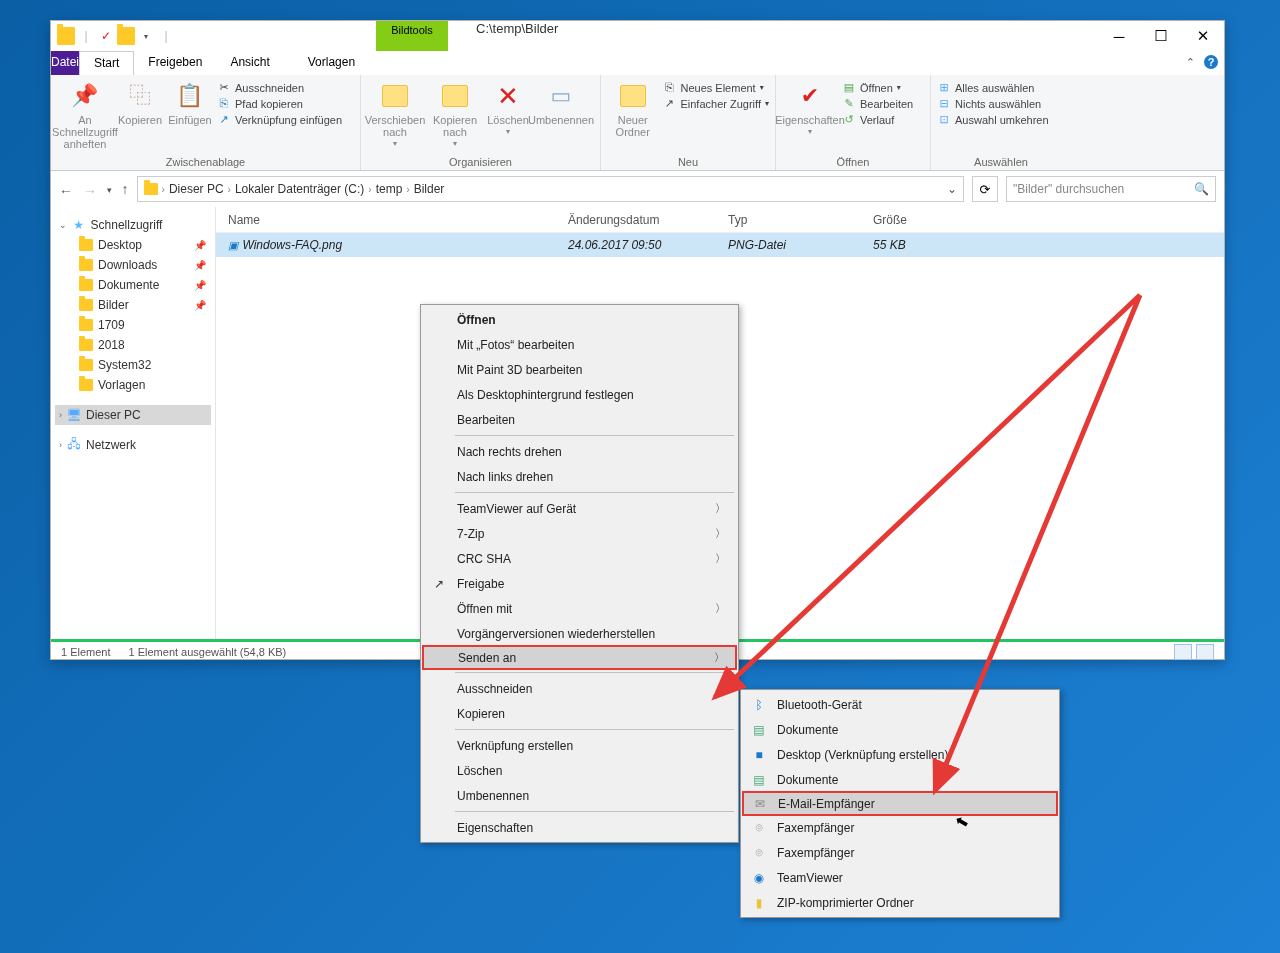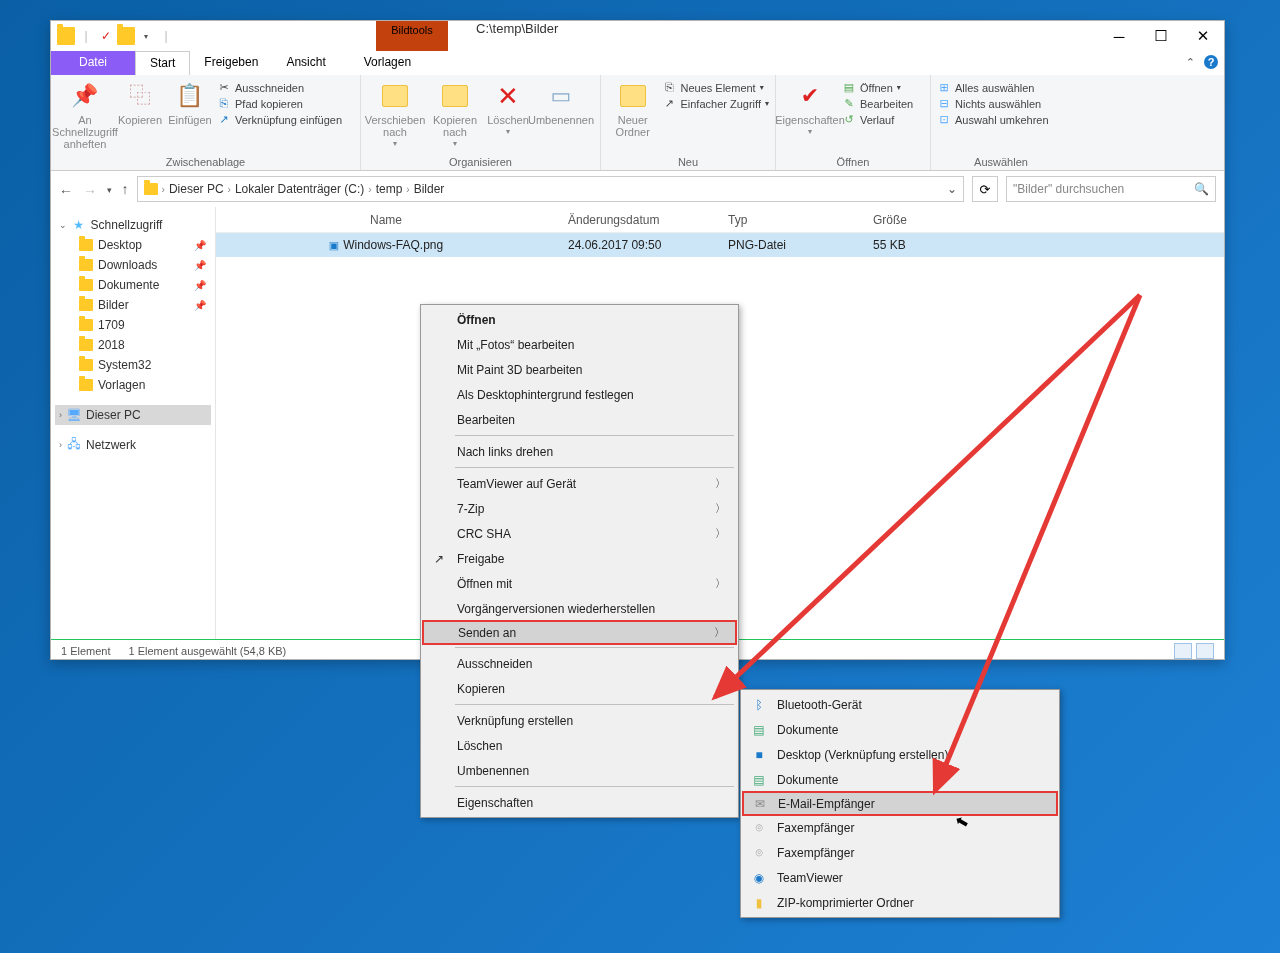--- a/index.html
+++ b/index.html
@@ -2,27 +2,27 @@
 <html><head>
 <meta charset="utf-8">
 <style>
   * { margin:0; padding:0; box-sizing:border-box; font-family:"Segoe UI",Arial,sans-serif; }
   body { background:linear-gradient(135deg,#0a5fa5 0%,#1d80d4 100%); width:1280px; height:953px; position:relative; overflow:hidden; }
   .explorer { position:absolute; left:50px; top:20px; width:1175px; height:640px; background:#fff; border:1px solid #b3b3b3; box-shadow:0 4px 12px rgba(0,0,0,.25); }
   .titlebar { height:30px; display:flex; align-items:center; position:relative; }
   .qat { display:flex; align-items:center; gap:2px; padding:0 6px; }
   .qat span { width:18px; height:18px; display:inline-flex; align-items:center; justify-content:center; font-size:12px; }
   .titlearea { position:absolute; left:335px; top:0; height:30px; display:flex; align-items:flex-start; }
-  .tool { position:absolute; top:0; left:325px; height:48px; width:72px; background:#c2410c; }
+  .tool { position:absolute; top:0; left:325px; height:48px; width:72px; background:#84cc16; }
   .tool .hdr { font-size:11px; text-align:center; padding:3px 0 0; }
   .title { font-size:13px; color:#333; margin-left:90px; }
   .winctrls { margin-left:auto; display:flex; }
   .winctrls div { width:42px; height:30px; display:flex; align-items:center; justify-content:center; font-size:15px; font-family:Arial; }
   .tabs { height:24px; display:flex; align-items:stretch; background:#fff; font-size:12px; position:relative; }
-  .tab-file { background:#8b5cf6; color:#fff; padding:4px 28px; }
+  .tab-file { background:#4c1d95; color:#fff; padding:4px 0; }
   .tabn { padding:4px 14px; }
   .tabn.active { border:1px solid #ccc; border-bottom:none; }
   .help { position:absolute; right:6px; top:4px; font-size:11px; color:#555; }
   .help .circ { display:inline-block; width:14px; height:14px; border-radius:50%; background:#1979ca; color:#fff; font-weight:bold; text-align:center; line-height:14px; margin-left:6px; font-size:11px;}
   .ribbon { height:96px; border-bottom:1px solid #ccc; display:flex; background:#f5f6f7; }
   .rgrp { border-right:1px solid #e0e0e0; padding:4px 6px 2px; display:flex; flex-direction:column; }
   .rgrp .body { flex:1; display:flex; align-items:flex-start; gap:4px; }
   .rgrp .label { font-size:11px; color:#666; text-align:center; padding:2px 0 0; }
   .bigbtn { width:56px; display:flex; flex-direction:column; align-items:center; font-size:11px; color:#888; text-align:center; line-height:12px; padding-top:2px;}
   .bigbtn .ico { width:30px; height:30px; margin-bottom:3px; display:flex; align-items:center; justify-content:center; font-size:22px;}
@@ -39,26 +39,26 @@
   .content { display:flex; height:432px; }
   .tree { width:165px; border-right:1px solid #e5e5e5; padding:8px 4px; font-size:12px; color:#333; overflow:hidden;}
   .tree .item { display:flex; align-items:center; gap:5px; padding:3px 4px; white-space:nowrap;}
   .tree .indent { padding-left:24px; }
   .tree .fico { width:14px; height:14px; display:inline-flex; align-items:center; justify-content:center; font-size:12px;}
   .tree .pin { margin-left:auto; color:#888; font-size:10px;}
   .tree .sel { background:#d8d8d8; }
   .filespane { flex:1; }
   .cols { display:flex; font-size:12px; color:#555; border-bottom:1px solid #eee; height:26px; align-items:center; }
   .cols div { padding:0 12px; }
-  .c-name { width:340px;text-align:center; } .c-date { width:160px; } .c-type { width:145px; } .c-size { width:100px; text-align:left;}
+  .c-name { width:340px; } .c-date { width:160px; } .c-type { width:145px; } .c-size { width:100px; text-align:left;}
   .row { display:flex; font-size:12px; color:#222; height:24px; align-items:center; }
   .row.sel { background:#cde6f7; }
-  .row div { padding:0 12px; }
+  .row div { padding:0 12px;font-style:italic; }
   .fileico { color:#1979ca; margin-right:4px; font-size:11px;}
-  .status { height:22px; border-top:1px solid #22c55e; display:flex; align-items:center; font-size:11px; color:#555; padding:0 10px; gap:18px;}
+  .status { height:22px; border-top:3px solid #22c55e; display:flex; align-items:center; font-size:11px; color:#555; padding:0 10px; gap:18px;}
   .status .right { margin-left:auto; display:flex; gap:4px;}
   .status .viewbtn { width:18px; height:16px; border:1px solid #9ec3e6; background:#e8f1fa;}
   
   .ctxmenu { position:absolute; background:#f0f0f0; border:1px solid #999; box-shadow:2px 2px 6px rgba(0,0,0,.3); font-size:12.5px; color:#222; padding:2px; }
   .ctx1 { left:420px; top:304px; width:319px; }
   .ctx2 { left:740px; top:689px; width:320px; }
   .ctxmenu .row { height:25px; display:flex; align-items:center; padding:0 30px 0 34px; position:relative; }
   .ctxmenu .row.hl { background:#d3d3d3; border:2px solid #e53935; margin:-1px; }
   .ctxmenu .row .arrow { position:absolute; right:10px; font-size:11px;}
   .ctxmenu .row .lico { position:absolute; left:8px; width:16px; text-align:center; font-size:12px;}
@@ -379,20 +379,23 @@
       <span>Mit Paint 3D bearbeiten</span>
     </div>
     <div class="row">
       <span>Als Desktophintergrund festlegen</span>
     </div>
     <div class="row">
       <span>Bearbeiten</span>
     </div>
     <div class="sep"></div>
     <div class="row">
+      <span>Nach rechts drehen</span>
+    </div>
+    <div class="row">
       <span>Nach links drehen</span>
     </div>
     <div class="sep"></div>
     <div class="row">
       <span>TeamViewer auf Gerät</span>
       <span class="arrow">〉</span>
     </div>
     <div class="row">
       <span>7-Zip</span>
       <span class="arrow">〉</span>

